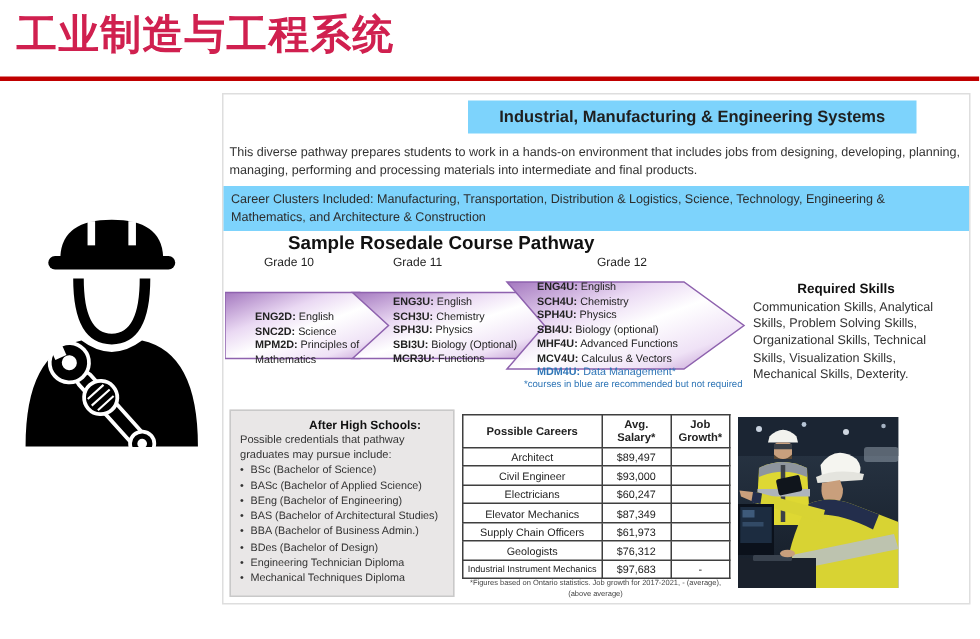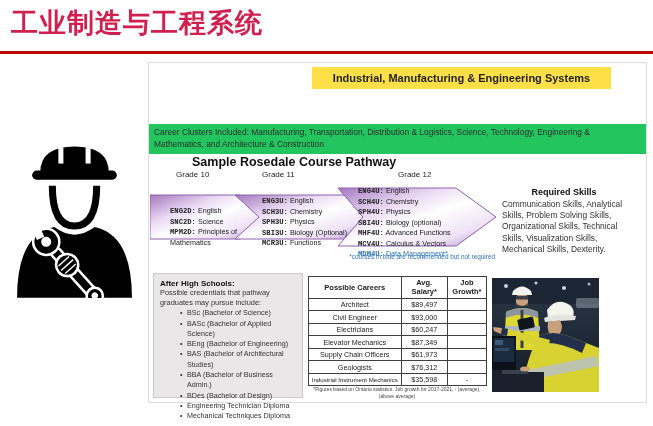--- a/index.html
+++ b/index.html
@@ -10,54 +10,54 @@
   .cn-title { position:absolute; left:11px; top:5px; font-size:27px; font-weight:900;
               color:#d0204f; letter-spacing:1px; }
   .red-line { position:absolute; left:0; top:51px; width:653px; height:3px; background:#c00000; }
 
   .worker-icon { position:absolute; left:12px; top:138px; width:126px; height:160px; }
 
   .card { position:absolute; left:148px; top:62px; width:499px; height:341px;
           background:#fff; border:1px solid #dedede; }
 
   .en-title-box { position:absolute; left:163px; top:4px; width:299px; height:22px;
-                  background:#fde047; font-size:11px; font-weight:bold; color:#1f1f1f;
+                  background:#7dd3fc; font-size:11px; font-weight:bold; color:#1f1f1f;
                   text-align:center; line-height:22px; }
   .desc { position:absolute; left:4px; top:33px; width:491px; font-size:8.4px;
           line-height:1.42; color:#333; }
-  .clusters-band { position:absolute; left:0; top:61px; width:497px; background:#22c55e;
+  .clusters-band { position:absolute; left:0; top:61px; width:497px; background:#7dd3fc;
                    padding:3px 5px; font-size:8.4px; line-height:1.4; color:#2d2d2d; }
 
   .pathway-title { position:absolute; left:27px; top:92px; font-size:12.5px; font-weight:bold; color:#111;margin-left:16px; }
 
   .grade-label { position:absolute; top:107px; font-size:8px; color:#222; }
   .g10lab { left:27px; } .g11lab { left:113px; } .g12lab { left:249px; }
 
   .chev-svg { position:absolute; left:1px; top:120px; }
 
   .courses { position:absolute; font-size:7.2px; line-height:1.33; color:#222; }
-  .courses .code { font-weight:bold;font-family:Liberation Mono, monospace; }
+  .courses .code { font-weight:bold; }
   .g10c { left:21px; top:143px; width:92px; }
   .g11c { left:113px; top:133px; width:106px; }
   .g12c { left:209px; top:123px; width:122px; }
   .course.blue, .course.blue .code { color:#2e75b6; font-weight:normal; }
   .course.blue .code { font-weight:bold; }
 
   .blue-note { position:absolute; left:150px; top:190px; width:196px; text-align:right;
                font-size:6.4px; color:#2e75b6; }
 
   .req-skills { position:absolute; left:353px; top:124px; width:124px; }
   .req-skills .rs-title { font-size:9px; font-weight:bold; color:#111; margin-bottom:2px;text-align:center; }
   .req-skills .rs-body { font-size:8.4px; line-height:1.33; color:#333; }
 
   .after-hs { position:absolute; left:4px; top:210px; width:150px; height:125px;
               background:#e9e7e7; border:1px solid #c9c9c9; padding:5px 3px 3px 6px; }
-  .after-hs .ah-title { font-size:8px; font-weight:bold; color:#111; }
+  .after-hs .ah-title { font-size:8px; font-weight:bold; color:#111;margin-left:46px; }
   .after-hs .ah-sub { font-size:7.4px; line-height:1.3; color:#333; margin-bottom:1px; }
-  .after-hs ul { list-style:none;margin-left:20px; }
+  .after-hs ul { list-style:none; }
   .after-hs li { font-size:7.2px; line-height:1.43; color:#333; padding-left:7px; position:relative; }
   .after-hs li::before { content:"•"; position:absolute; left:0; top:0; }
 
   .careers-table { position:absolute; left:159px; top:213px; width:179px;
                    border-collapse:collapse; table-layout:fixed; }
   .careers-table th, .careers-table td { border:1px solid #3f3f3f; text-align:center;
                    color:#222; padding:1px 1px; }
   .careers-table th { font-size:7.5px; font-weight:bold; line-height:1.25; height:20px; }
   .careers-table td { font-size:7.2px; height:12.5px; }
   .careers-table tr.small td:first-child { font-size:6.1px; }
@@ -91,20 +91,21 @@
       <circle cx="0" cy="54" r="8" fill="#000" stroke="#fff" stroke-width="2.5"></circle>
       <circle cx="0" cy="54" r="3.2" fill="#fff"></circle>
       <circle cx="0" cy="13" r="11" fill="#000" stroke="#fff" stroke-width="2.5"></circle>
       <path d="M-7,8 H7 M-8,13 H8 M-7,18 H7" stroke="#fff" stroke-width="1.4" fill="none"></path>
     </g>
   </svg>
 
   <div class="card">
 
     <div class="en-title-box">Industrial, Manufacturing &amp; Engineering Systems</div>
+    <div class="desc">This diverse pathway prepares students to work in a hands-on environment that includes jobs from designing, developing, planning, managing, performing and processing materials into intermediate and final products.</div>
     <div class="clusters-band">Career Clusters Included: Manufacturing, Transportation, Distribution &amp; Logistics, Science, Technology, Engineering &amp; Mathematics, and Architecture &amp; Construction</div>
 
     <div class="pathway-title">Sample Rosedale Course Pathway</div>
 
     <span class="grade-label g10lab">Grade 10</span>
     <span class="grade-label g11lab">Grade 11</span>
     <span class="grade-label g12lab">Grade 12</span>
 
     <svg class="chev-svg" width="348" height="66" viewBox="0 0 348 66">
       <defs>
@@ -204,21 +205,21 @@
         <td>$61,973</td>
         <td></td>
       </tr>
       <tr>
         <td>Geologists</td>
         <td>$76,312</td>
         <td></td>
       </tr>
       <tr class="small">
         <td>Industrial Instrument Mechanics</td>
-        <td>$35,598</td>
+        <td>$97,683</td>
         <td>-</td>
       </tr>
     </tbody>
       </table>
 
     <div class="footnote">*Figures based on Ontario statistics. Job growth for 2017-2021, - (average), (above average)</div>
 
     <svg class="photo" viewBox="0 0 107 114">
       <defs>
         <linearGradient id="pbg" x1="0" y1="0" x2="0" y2="1">

